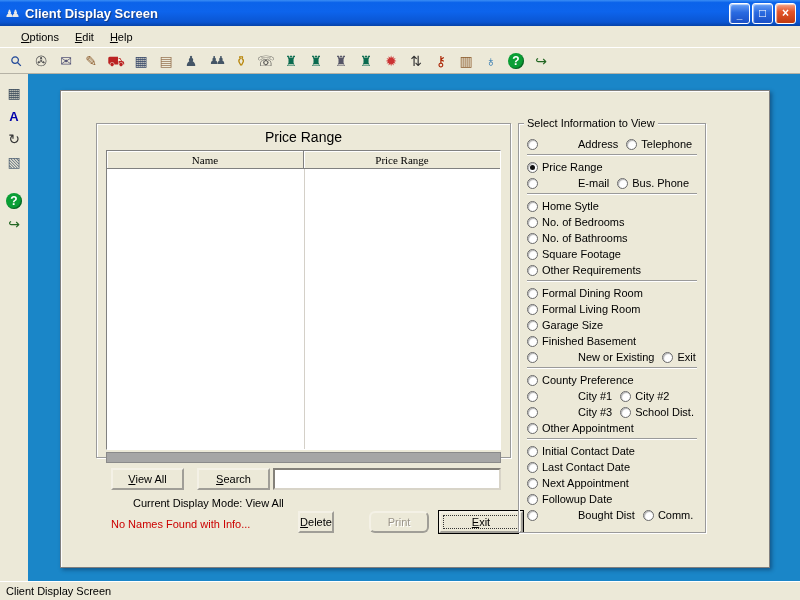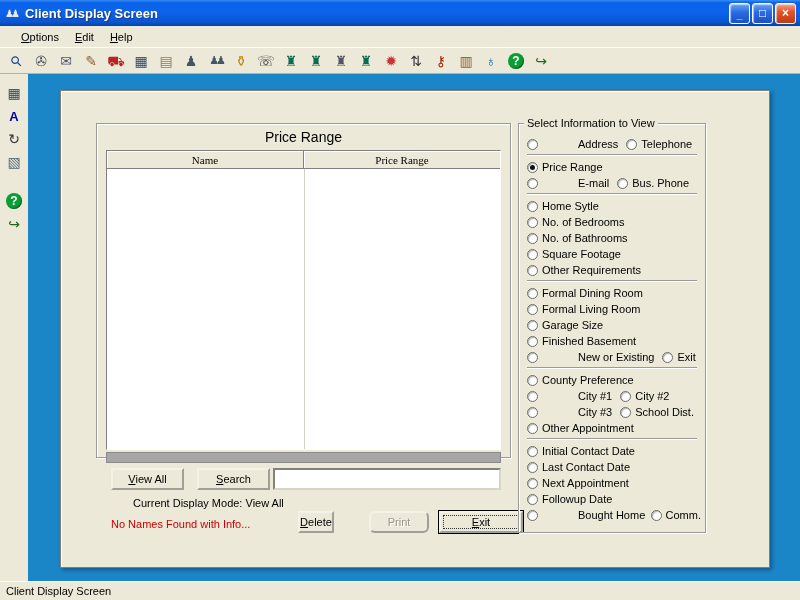--- a/index.html
+++ b/index.html
@@ -325,21 +325,21 @@
               </div>
               <div class="radio-row">
                 <div class="radio-item">
                   <span class="radio-circle"></span>
                   <span class="radio-label">Followup Date</span>
                 </div>
               </div>
               <div class="radio-row">
                 <div class="radio-item first-col">
                   <span class="radio-circle"></span>
-                  <span class="radio-label">Bought Home</span>
+                  <span class="radio-label">Bought Dist</span>
                 </div>
                 <div class="radio-item">
                   <span class="radio-circle"></span>
                   <span class="radio-label">Comm.</span>
                 </div>
               </div>
             </div>
         </div>
 
       </div>

